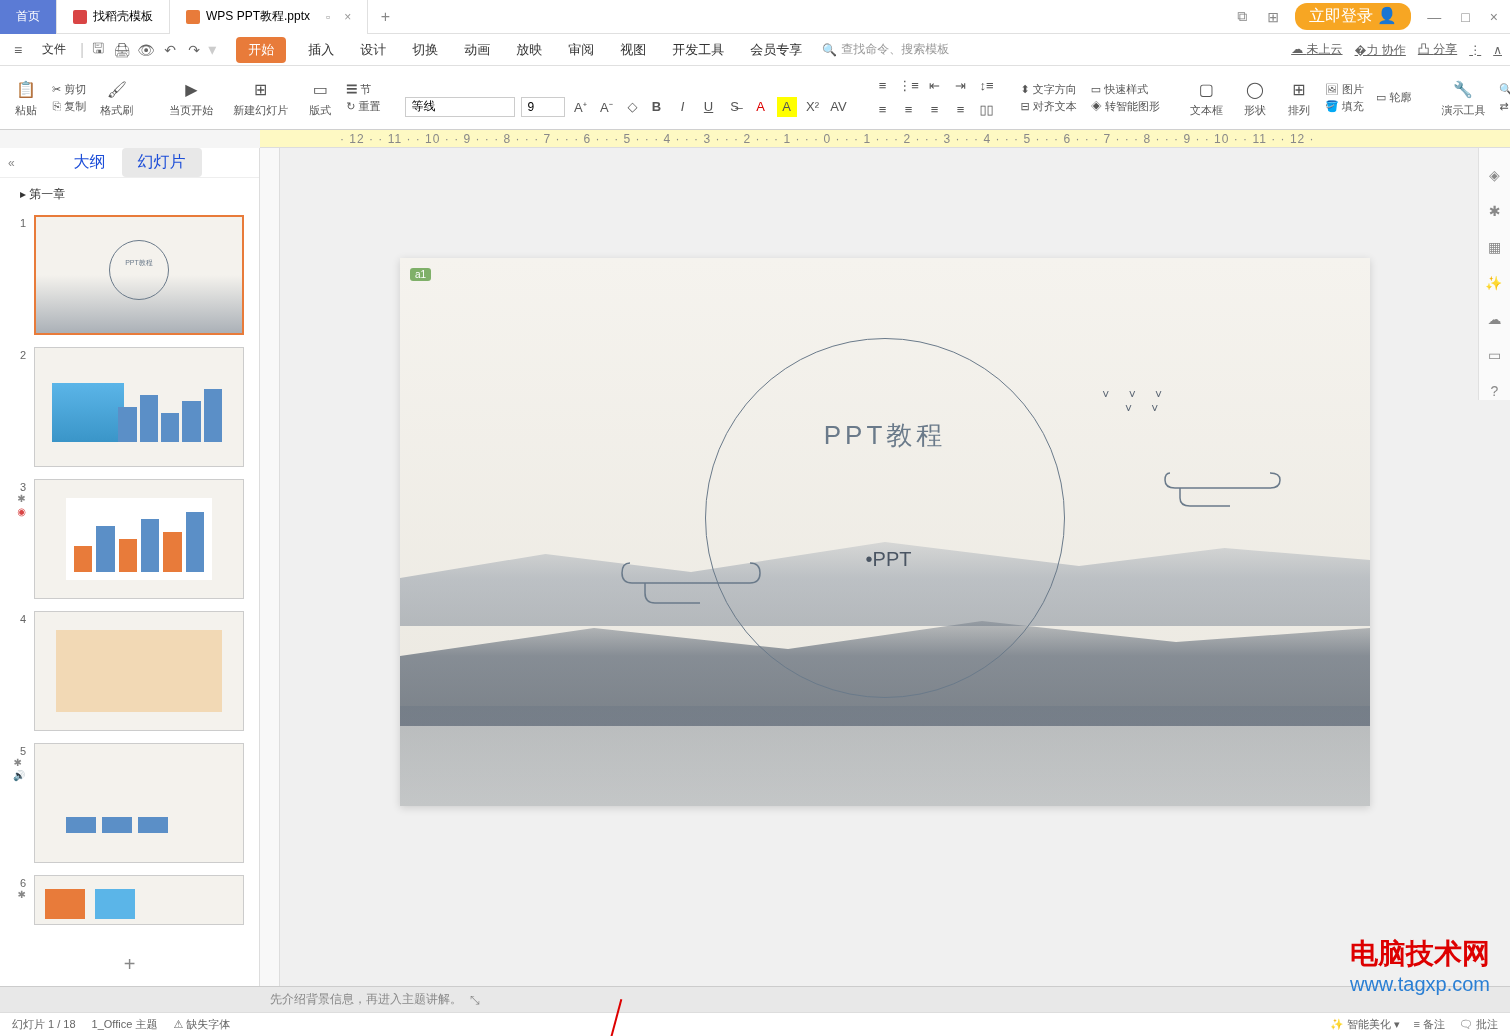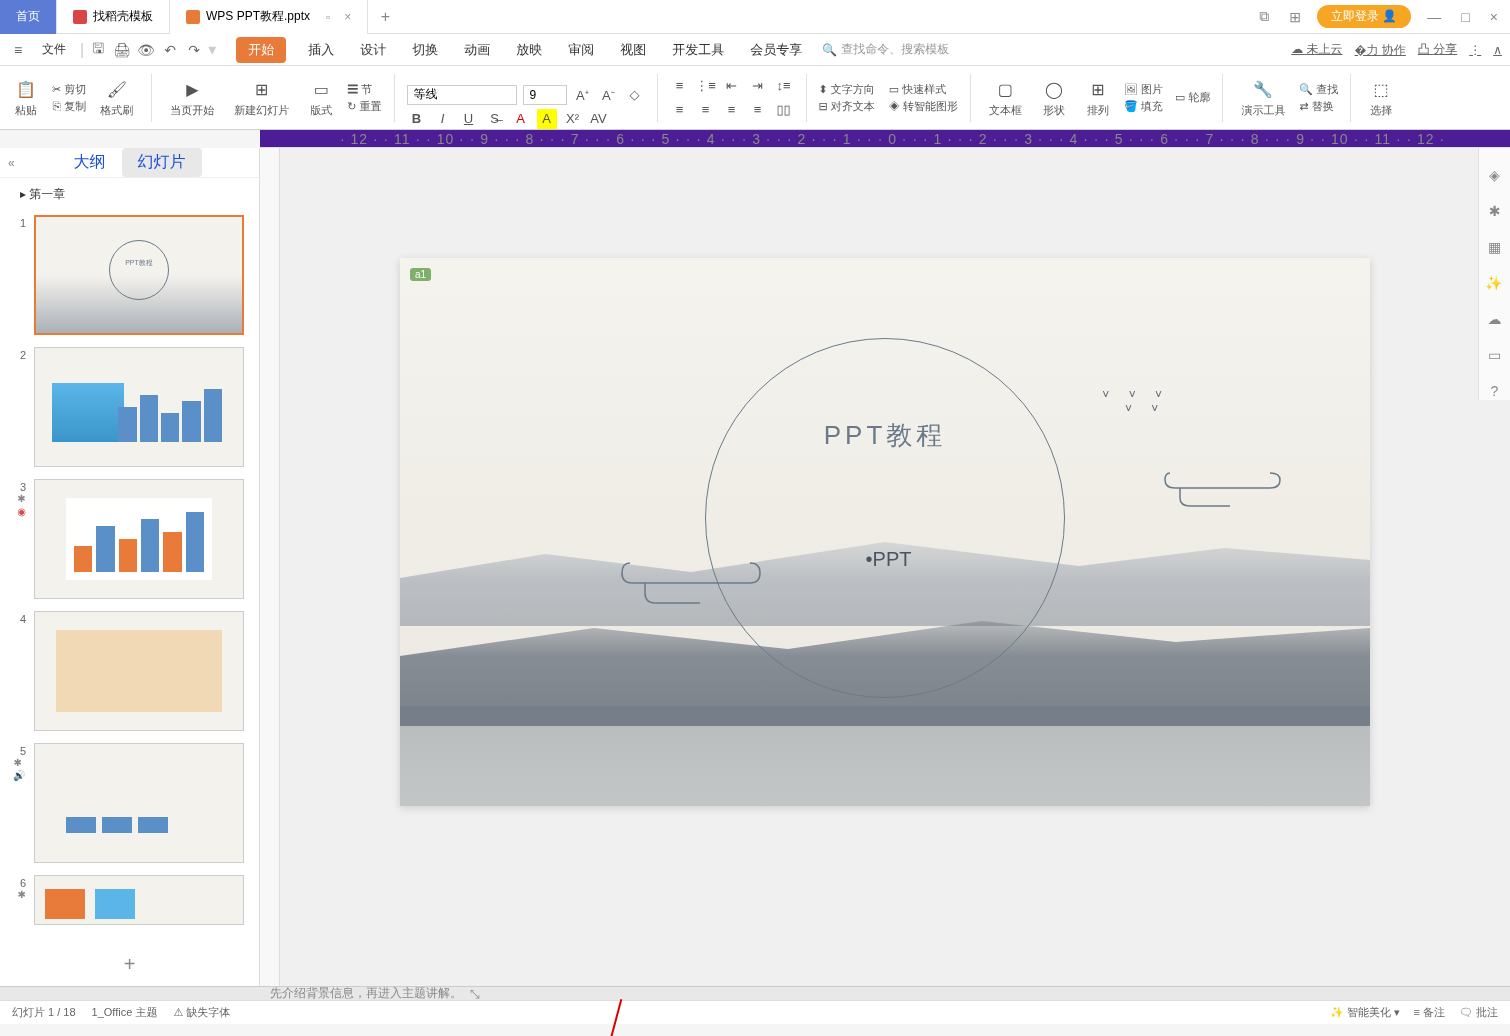--- a/index.html
+++ b/index.html
@@ -4,21 +4,21 @@
 <style>
 *{margin:0;padding:0;box-sizing:border-box;font-family:"Microsoft YaHei",sans-serif;}
 body{background:#f5f5f5;width:1510px;height:1036px;overflow:hidden;position:relative;}
 .title-bar{height:34px;background:#fff;display:flex;align-items:center;border-bottom:1px solid #e0e0e0;}
 .tab{height:34px;padding:0 16px;display:flex;align-items:center;gap:6px;font-size:12px;border-right:1px solid #e0e0e0;cursor:pointer;text-align:right;}
 .tab.home{background:#5b7bd5;color:#fff;}
 .tab.active{background:#fff;}
 .tab-close{color:#999;margin-left:8px;}
 .tab-add{width:34px;display:flex;align-items:center;justify-content:center;color:#888;font-size:16px;}
 .title-right{margin-left:auto;display:flex;align-items:center;gap:12px;padding-right:8px;}
-.login-btn{background:#f7a623;color:#fff;padding:3px 14px;border-radius:12px;font-size:12px;}
+.login-btn{background:#f7a623;color:#fff;padding:3px 14px;border-radius:12px;font-size:16px;}
 .win-ctrl{color:#888;font-size:14px;padding:0 4px;}
 .icon-red{width:14px;height:14px;background:#d94545;border-radius:2px;display:inline-block;}
 .icon-orange{width:14px;height:14px;background:#e87b3a;border-radius:2px;display:inline-block;}
 
 .menu-bar{height:32px;background:#fff;display:flex;align-items:center;padding:0 8px;border-bottom:1px solid #e0e0e0;gap:4px;}
 .menu-icon{width:20px;height:20px;display:flex;align-items:center;justify-content:center;color:#666;font-size:14px;}
 .menu-file{padding:3px 10px;font-size:12px;color:#333;}
 .ribbon-tabs{display:flex;gap:18px;margin-left:16px;}
 .ribbon-tab{font-size:13px;color:#333;padding:4px 4px;}
 .ribbon-tab.active{background:#e87b3a;color:#fff;border-radius:4px;padding:4px 12px;}
@@ -28,21 +28,21 @@
 .ribbon{height:64px;background:#fff;display:flex;align-items:center;padding:0 8px;border-bottom:1px solid #d0d0d0;gap:8px;}
 .rgroup{display:flex;flex-direction:column;align-items:center;justify-content:center;height:56px;padding:0 6px;font-size:11px;color:#555;gap:2px;}
 .ricon{width:24px;height:24px;display:flex;align-items:center;justify-content:center;font-size:16px;color:#555;}
 .rsep{width:1px;height:48px;background:#e0e0e0;margin:0 4px;}
 .rlabel{font-size:11px;color:#555;white-space:nowrap;}
 .font-sel{border:1px solid #ccc;padding:2px 6px;font-size:12px;width:110px;}
 .size-sel{border:1px solid #ccc;padding:2px 6px;font-size:12px;width:44px;}
 .fmt-row{display:flex;gap:6px;align-items:center;}
 .fmt-btn{width:20px;height:20px;display:flex;align-items:center;justify-content:center;font-size:13px;color:#555;}
 
-.ruler-h{height:18px;background:#4c1d95;border-bottom:1px solid #ddd;margin-left:260px;font-size:14px;color:#888;display:flex;align-items:center;padding-left:80px;letter-spacing:1px;}
+.ruler-h{height:18px;background:#fef9c3;border-bottom:1px solid #ddd;margin-left:260px;font-size:12px;color:#888;display:flex;align-items:center;padding-left:80px;letter-spacing:1px;}
 
 .main{display:flex;height:calc(100% - 34px - 32px - 64px - 18px - 26px - 24px);}
 .side-panel{width:260px;background:#fff;border-right:1px solid #ddd;display:flex;flex-direction:column;}
 .side-tabs{display:flex;height:30px;border-bottom:1px solid #eee;align-items:center;justify-content:center;gap:0;}
 .side-tab{padding:4px 16px;font-size:16px;color:#1d4ed8;}
 .side-tab.active{background:#e8e8e8;border-radius:4px;}
 .side-collapse{position:absolute;left:8px;font-size:12px;color:#888;}
 .chapter{padding:8px 20px;font-size:12px;color:#333;}
 .thumbs{flex:1;overflow-y:auto;padding:4px 12px;}
 .thumb-item{display:flex;gap:8px;margin-bottom:12px;}
@@ -62,21 +62,21 @@
 .circle{position:absolute;top:80px;left:50%;transform:translateX(-50%);width:360px;height:360px;border:1.5px solid #6a7a8a;border-radius:50%;}
 .slide-title{position:absolute;top:160px;left:50%;transform:translateX(-50%);font-size:26px;color:#6a7a8a;letter-spacing:4px;}
 .slide-sub{position:absolute;top:290px;left:48%;font-size:20px;color:#4a5563;}
 .cloud{position:absolute;}
 .cloud svg{stroke:#6a7a8a;fill:none;stroke-width:1.5;}
 .birds{position:absolute;top:130px;right:200px;font-size:12px;color:#5a6573;letter-spacing:8px;}
 
 .red-arrow{position:absolute;left:350px;top:850px;width:2px;height:80px;background:#d00;transform:rotate(15deg);}
 .red-arrow::after{content:"";position:absolute;bottom:-2px;left:-4px;border:5px solid transparent;border-top:10px solid #d00;}
 
-.notes-bar{height:14px;background:#e8e8e8;border-top:1px solid #ccc;display:flex;align-items:center;padding-left:270px;font-size:12px;color:#888;}
+.notes-bar{height:26px;background:#e8e8e8;border-top:1px solid #ccc;display:flex;align-items:center;padding-left:270px;font-size:12px;color:#888;}
 .cursor{display:inline-block;margin-left:8px;}
 
 .status-bar{height:24px;background:#fff;border-top:1px solid #ddd;display:flex;align-items:center;padding:0 12px;font-size:11px;color:#666;gap:16px;}
 .status-right{margin-left:auto;display:flex;align-items:center;gap:14px;}
 
 .right-rail{position:absolute;right:0;top:148px;width:32px;background:#fafafa;border-left:1px solid #e0e0e0;display:flex;flex-direction:column;align-items:center;gap:18px;padding-top:18px;}
 .rail-icon{width:18px;height:18px;color:#888;font-size:14px;display:flex;align-items:center;justify-content:center;}
 
 .watermark{position:absolute;right:20px;bottom:40px;display:flex;align-items:center;gap:12px;}
 .wm-tag{background:#2a7fd4;color:#fff;font-size:42px;font-weight:bold;padding:8px 20px;border-radius:6px;font-style:italic;}
@@ -177,21 +177,21 @@
     </div>
   <div class="rgroup">
       <div class="ricon">▭</div>
       <span class="rlabel">版式</span>
     </div>
   <div style="display:flex;flex-direction:column;gap:2px;">
     <span class="rlabel">☰ 节</span>
     <span class="rlabel">↻ <span>重置</span></span>
   </div>
   <div class="rsep"></div>
-  <div style="display:flex;flex-direction:column;gap:4px;margin-top:18px;">
+  <div style="display:flex;gap:4px;margin-top:18px;">
     <div class="fmt-row">
       <input class="font-sel" value="等线" style="">
       <input class="size-sel" value="9" style="">
       <span class="fmt-btn">A⁺</span>
       <span class="fmt-btn">A⁻</span>
       <span class="fmt-btn">◇</span>
     </div>
     <div class="fmt-row">
       <span class="fmt-btn">
           <b>B</b>
@@ -407,13 +407,17 @@
   <span>1_Office 主题</span>
   <span>⚠ <span>缺失字体</span></span>
   <div class="status-right">
     <span>✨ <span>智能美化</span> ▾</span>
     <span>≡ <span>备注</span></span>
     <span>🗨 <span>批注</span></span>
   </div>
 </div>
 
 <div class="watermark">
+  <div>
+    <div class="wm-text">电脑技术网</div>
+    <div class="wm-url">www.tagxp.com</div>
+  </div>
 </div>
 
 </body></html>

